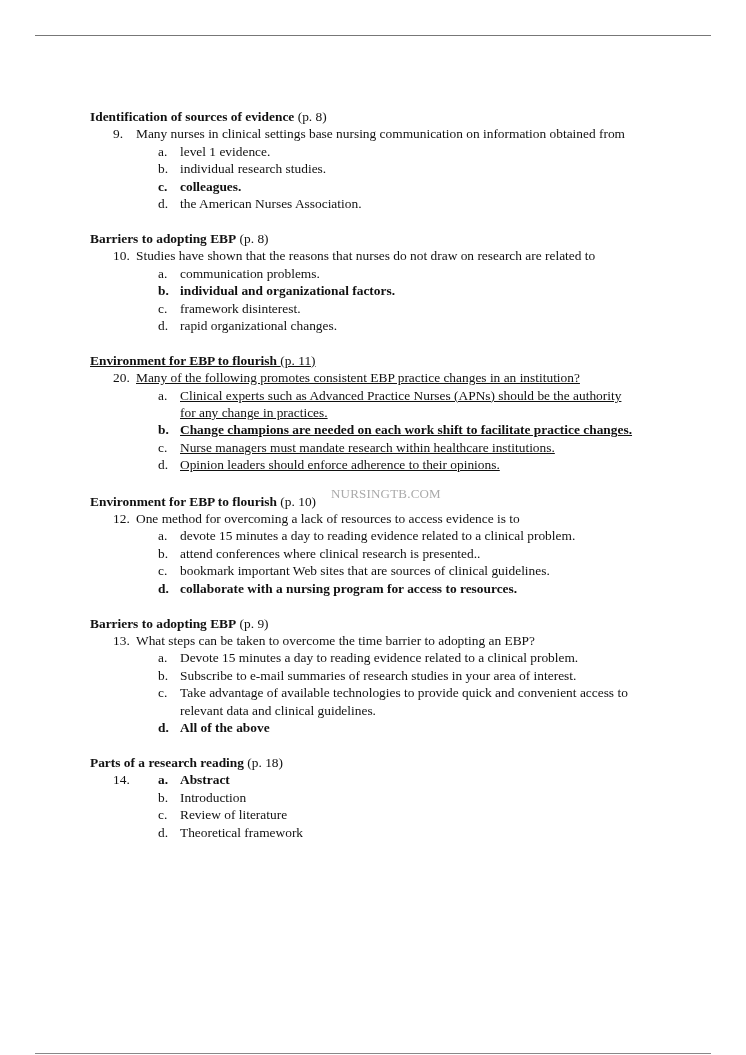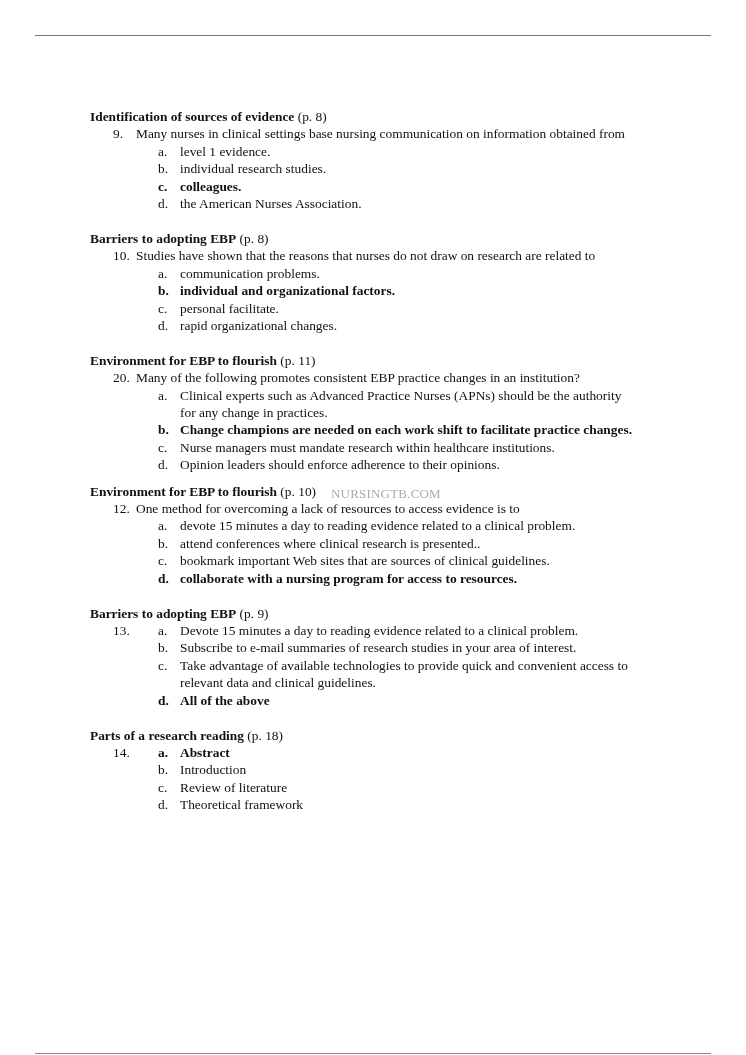--- a/index.html
+++ b/index.html
@@ -38,26 +38,26 @@
       <div class="opt"><span class="lt">d.</span><span>the American Nurses Association.</span></div>
     </div>
   </div>
 
   <div class="section">
     <div class="heading"><b>Barriers to adopting EBP</b> <span>(p. 8)</span></div>
     <div class="q"><span class="num">10.</span><span>Studies have shown that the reasons that nurses do not draw on research are related to</span></div>
     <div class="opts">
       <div class="opt"><span class="lt">a.</span><span>communication problems.</span></div>
       <div class="opt correct"><span class="lt">b.</span><span>individual and organizational factors.</span></div>
-      <div class="opt"><span class="lt">c.</span><span>personal facilitate.</span></div>
+      <div class="opt"><span class="lt">c.</span><span>framework disinterest.</span></div>
       <div class="opt"><span class="lt">d.</span><span>rapid organizational changes.</span></div>
     </div>
   </div>
 
-  <div class="section" style="margin-bottom:9px;">
+  <div class="section" style="margin-bottom:19px;text-decoration:underline;">
     <div class="heading"><b>Environment for EBP to flourish</b> <span>(p. 11)</span></div>
     <div class="q"><span class="num">20.</span><span>Many of the following promotes consistent EBP practice changes in an institution?</span></div>
     <div class="opts">
       <div class="opt" style="width:445px;"><span class="lt">a.</span><span>Clinical experts such as Advanced Practice Nurses (APNs) should be the authority for any change in practices.</span></div>
       <div class="opt correct" style="width:460px;"><span class="lt">b.</span><span>Change champions are needed on each work shift to facilitate practice changes.</span></div>
       <div class="opt"><span class="lt">c.</span><span>Nurse managers must mandate research within healthcare institutions.</span></div>
       <div class="opt"><span class="lt">d.</span><span>Opinion leaders should enforce adherence to their opinions.</span></div>
     </div>
   </div>
 
@@ -67,21 +67,21 @@
     <div class="opts">
       <div class="opt"><span class="lt">a.</span><span>devote 15 minutes a day to reading evidence related to a clinical problem.</span></div>
       <div class="opt"><span class="lt">b.</span><span>attend conferences where clinical research is presented..</span></div>
       <div class="opt"><span class="lt">c.</span><span>bookmark important Web sites that are sources of clinical guidelines.</span></div>
       <div class="opt correct"><span class="lt">d.</span><span>collaborate with a nursing program for access to resources.</span></div>
     </div>
   </div>
 
   <div class="section">
     <div class="heading"><b>Barriers to adopting EBP</b> <span>(p. 9)</span></div>
-    <div class="q"><span class="num">13.</span></div>
+    <div class="q"><span class="num">13.</span><span>What steps can be taken to overcome the time barrier to adopting an EBP?</span></div>
     <div class="opts">
       <div class="opt"><span class="lt">a.</span><span>Devote 15 minutes a day to reading evidence related to a clinical problem.</span></div>
       <div class="opt"><span class="lt">b.</span><span>Subscribe to e-mail summaries of research studies in your area of interest.</span></div>
       <div class="opt"><span class="lt">c.</span><span>Take advantage of available technologies to provide quick and convenient access to relevant data and clinical guidelines.</span></div>
       <div class="opt correct"><span class="lt">d.</span><span>All of the above</span></div>
     </div>
   </div>
 
   <div class="section">
     <div class="heading"><b>Parts of a research reading</b> <span>(p. 18)</span></div>

